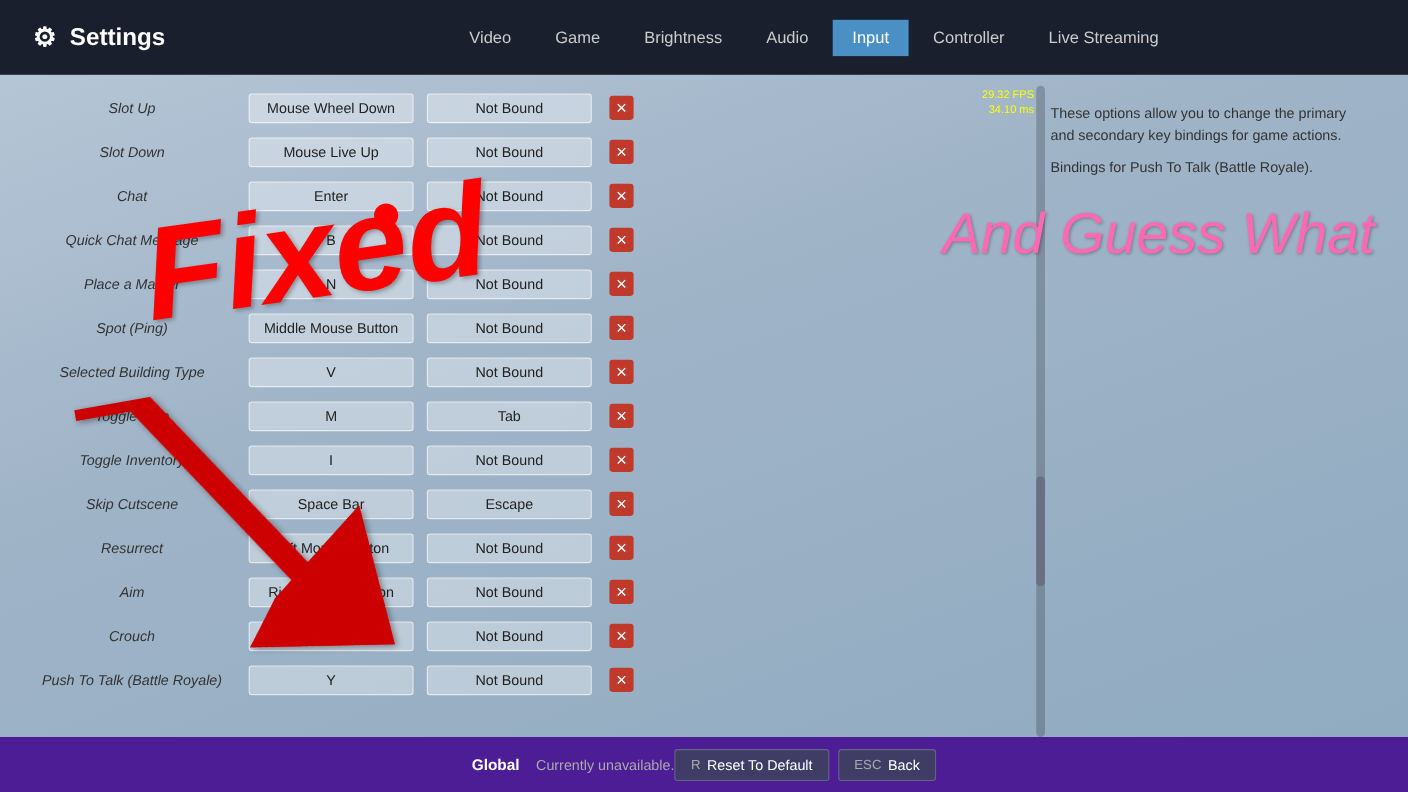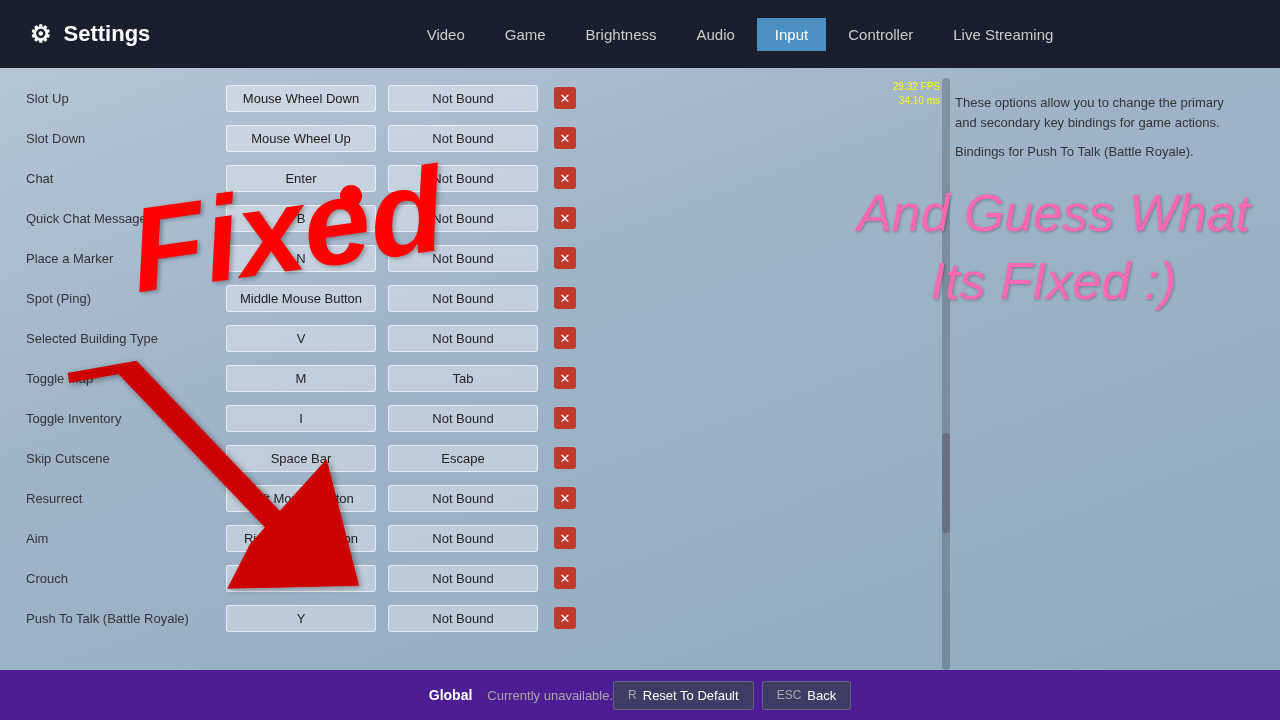--- a/index.html
+++ b/index.html
@@ -83,25 +83,26 @@
       height: 40px;
     }
 
     .bindings-table td {
       padding: 2px 6px;
       font-size: 13px;
       vertical-align: middle;
     }
 
     .action-cell {
-      text-align: left;
+      text-align: center;
       color: #333;
       font-size: 13px;
       padding-right: 10px;
       width: 200px;
+      font-style: italic;
     }
 
     .key-cell {
       width: 160px;
     }
 
     .key-btn {
       background: rgba(255,255,255,0.35);
       border: 1px solid rgba(255,255,255,0.6);
       border-radius: 3px;
@@ -304,21 +305,21 @@
             </td>
             <td class="key-cell">
               <span class="key-btn">Not Bound</span>
             </td>
             <td><button class="remove-btn">✕</button></td>
           </tr>
 
           <tr>
             <td class="action-cell">Slot Down</td>
             <td class="key-cell">
-              <span class="key-btn">Mouse Wheel Up</span>
+              <span class="key-btn">Mouse Live Up</span>
             </td>
             <td class="key-cell">
               <span class="key-btn">Not Bound</span>
             </td>
             <td><button class="remove-btn">✕</button></td>
           </tr>
 
           <tr>
             <td class="action-cell">Chat</td>
             <td class="key-cell">
@@ -481,21 +482,20 @@
     </filter>
   </defs>
 
   <polygon points="30,0 100,0 220,180 270,130 280,260 150,240 200,190 80,10 30,10" fill="#cc0000" filter="url(#shadow)" transform="rotate(-10, 150, 140)"></polygon>
 
   <polygon points="180,200 270,130 280,260 150,240" fill="#cc0000" transform="rotate(-10, 150, 140)"></polygon>
 </svg>
 
 <div class="and-guess-text">
   <div>And Guess What</div>
-  <div>Its FIxed   :)</div>
 </div>
 
 <div class="bottom-bar">
   <div class="bottom-left">
     <span class="global-label">Global</span>
     <span class="unavailable-text">Currently unavailable.</span>
   </div>
   <div class="bottom-right">
     <button class="bottom-btn">
       <span class="key-hint">R</span>

